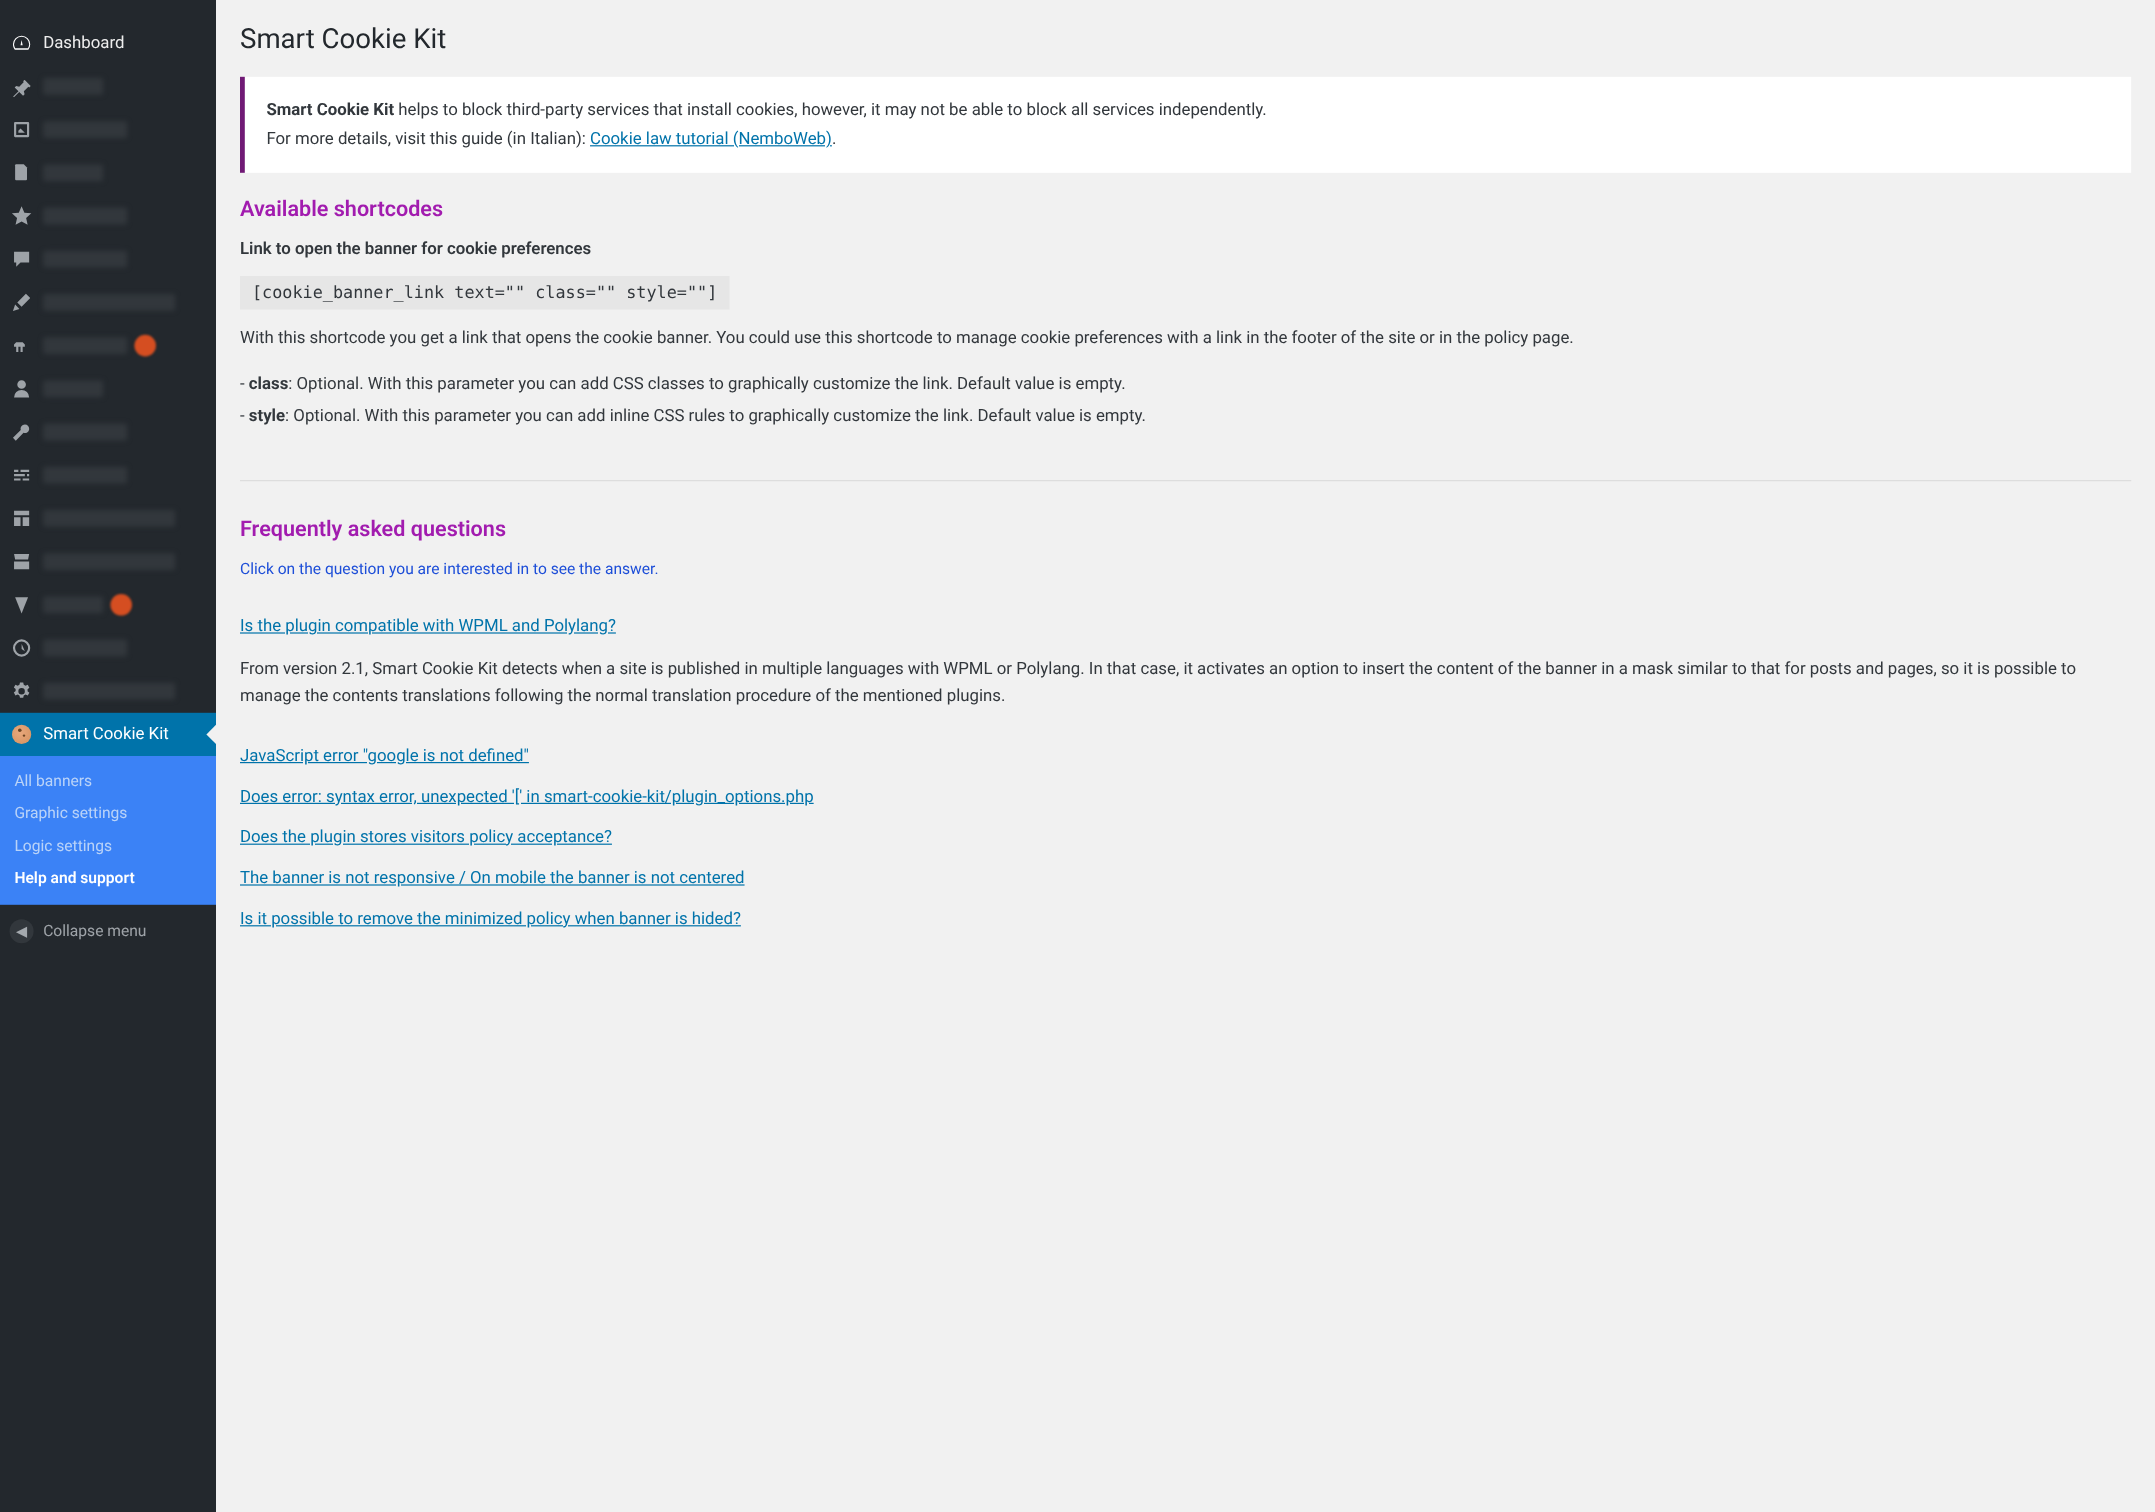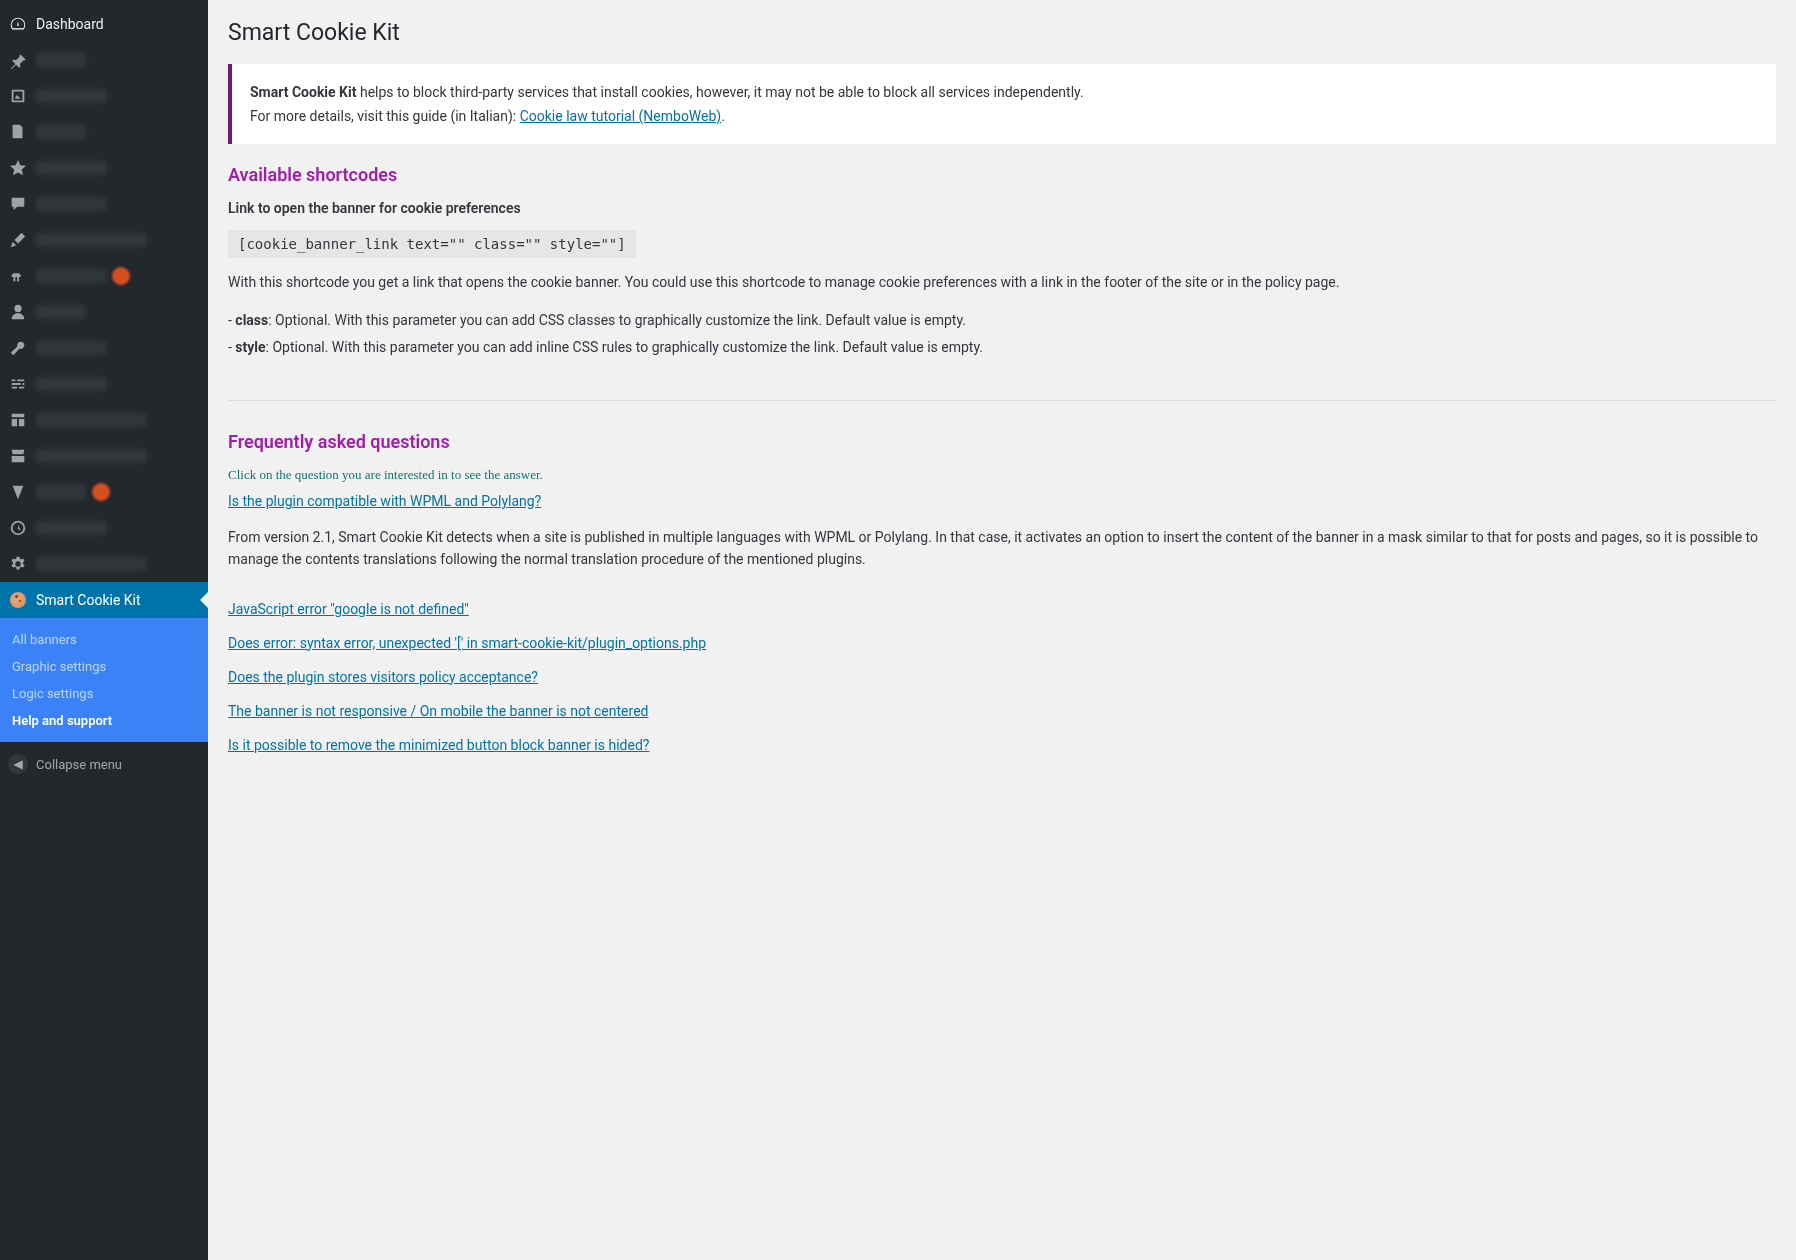--- a/index.html
+++ b/index.html
@@ -5,25 +5,25 @@
 * { margin: 0; padding: 0; box-sizing: border-box; }
 body {
   font-family: -apple-system, BlinkMacSystemFont, "Segoe UI", Roboto, Oxygen-Sans, Ubuntu, Cantarell, "Helvetica Neue", sans-serif;
   background: #f1f1f1;
   color: #32373c;
   font-size: 13px;
   display: flex;
   min-height: 100vh;
 }
 .sidebar {
-  width: 208px;
+  width: 180px;
   background: #23282d;
   color: #eee;
   flex-shrink: 0;
-  padding-top: 6px;
+  padding-top: 18px;
 }
 .sidebar-item {
   display: flex;
   align-items: center;
   padding: 8px 8px 8px 8px;
   color: #eee;
   cursor: pointer;
   font-size: 14px;
   position: relative;
 }
@@ -168,23 +168,22 @@
   font-size: 14px;
   line-height: 1.9;
 }
 hr.sep {
   border: none;
   border-top: 1px solid #ddd;
   margin: 40px 0 30px 0;
 }
 p.hint {
   font-size: 13px;
-  color: #0f766e;
-  margin-bottom: 10px;
-  font-family: Liberation Serif, serif;
+  color: #1d4ed8;
+  margin-bottom: 32px;
 }
 .faq-link {
   display: block;
   color: #0073aa;
   text-decoration: underline;
   font-weight: 400;
   font-size: 14px;
   margin-bottom: 18px;
   cursor: pointer;
 }
@@ -380,14 +379,14 @@
   <h2 class="section-title">Frequently asked questions</h2>
   <p class="hint">Click on the question you are interested in to see the answer.</p>
 
   <a class="faq-link">Is the plugin compatible with WPML and Polylang?</a>
   <p class="faq-answer">From version 2.1, Smart Cookie Kit detects when a site is published in multiple languages with WPML or Polylang. In that case, it activates an option to insert the content of the banner in a mask similar to that for posts and pages, so it is possible to manage the contents translations following the normal translation procedure of the mentioned plugins.</p>
 
   <a class="faq-link">JavaScript error "google is not defined"</a>
   <a class="faq-link">Does error: syntax error, unexpected '[' in smart-cookie-kit/plugin_options.php</a>
   <a class="faq-link">Does the plugin stores visitors policy acceptance?</a>
   <a class="faq-link">The banner is not responsive / On mobile the banner is not centered</a>
-  <a class="faq-link">Is it possible to remove the minimized button block banner is hided?</a>
+  <a class="faq-link">Is it possible to remove the minimized policy when banner is hided?</a>
 </div>
 
 </body></html>

